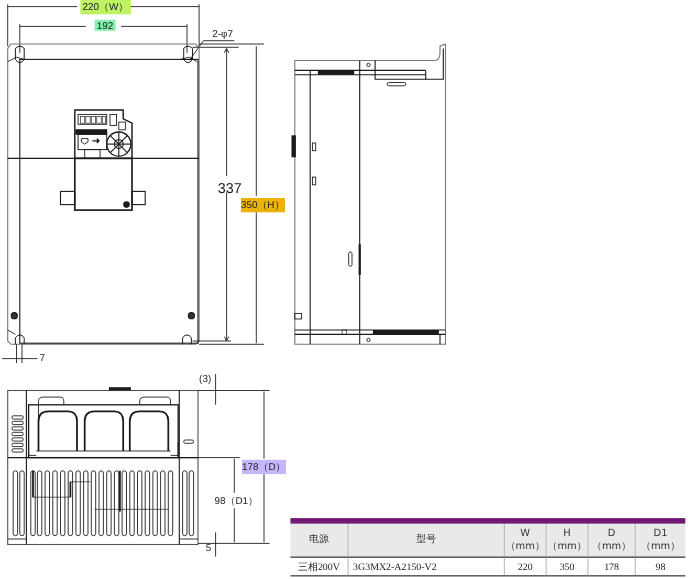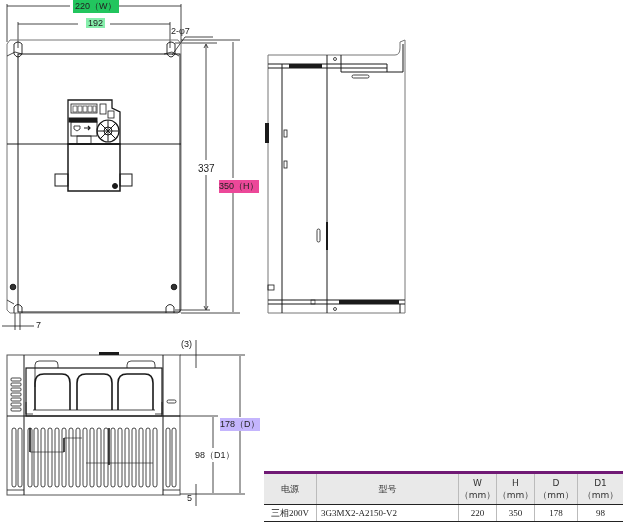--- a/index.html
+++ b/index.html
@@ -4,21 +4,21 @@
 <style>
   html, body { margin:0; padding:0; background:#ffffff; }
   body { width:625px; height:526px; position:relative; overflow:hidden;
          font-family:"Liberation Sans", "DejaVu Sans", sans-serif; color:#222; }
   svg { position:absolute; left:0; top:0; }
   .spec-table { position:absolute; left:264px; top:471px; width:354px;
                 border-collapse:collapse; font-size:9px; table-layout:fixed; }
   .spec-table th, .spec-table td { border-bottom:1px solid #222; padding:0; text-align:center;
                 border-left:1px solid #bbb; }
   .spec-table th:first-child, .spec-table td:first-child { border-left:none; }
-  .spec-table thead tr { border-top:3px solid #701a75; }
+  .spec-table thead tr { border-top:5px solid #701a75; }
   .spec-table th { background:#e9e9e9; font-weight:normal; height:30px; line-height:12px;
                    font-family:"DejaVu Sans", sans-serif; color:#333; }
   .spec-table td { height:16px; font-family:"Liberation Serif", "DejaVu Serif", serif; color:#222; }
   .spec-table td.model { text-align:left; padding-left:4px; }
   .col-psu { width:52px; } .col-model { width:141px; } .col-w { width:37px; }
   .col-h { width:37px; } .col-d { width:42px; } .col-d1 { width:45px;margin-left:20px; }
 </style>
 </head>
 <body>
 
@@ -196,25 +196,25 @@
       <line x1="196" y1="484" x2="196" y2="506" stroke-width="0.8"></line>
       <line x1="213" y1="417" x2="213" y2="448" stroke-width="0.8"></line>
       <line x1="213" y1="460" x2="213" y2="493" stroke-width="0.8"></line>
       <line x1="240" y1="356" x2="240" y2="417" stroke-width="0.8"></line>
       <line x1="240" y1="430" x2="240" y2="493" stroke-width="0.8"></line>
     </g>
   </g>
 </svg>
 
 <div>
-  <span style="position:absolute;left:73px;top:0px;font-size:9px;background:#22c55e;padding:0 2px;">220（W）</span>
+  <span style="position:absolute;left:73px;top:0px;font-size:9px;background:#bef264;padding:0 2px;">220（W）</span>
   <span style="position:absolute;left:86px;top:18px;font-size:9px;background:#86efac;padding:0 2px;">192</span>
-  <span style="position:absolute;left:171px;top:26px;font-size:9px;">2-φ7</span>
-  <span style="position:absolute;left:198px;top:163px;font-size:10px;">337</span>
-  <span style="position:absolute;left:219px;top:180px;font-size:9px;background:#ec4899;">350（H）</span>
+  <span style="position:absolute;left:193px;top:26px;font-size:9px;">2-φ7</span>
+  <span style="position:absolute;left:198px;top:163px;font-size:13px;">337</span>
+  <span style="position:absolute;left:219px;top:180px;font-size:9px;background:#eab308;">350（H）</span>
   <span style="position:absolute;left:36px;top:320px;font-size:9px;">7</span>
 </div>
 
 <div>
   <span style="position:absolute;left:181px;top:339px;font-size:9px;">(3)</span>
   <span style="position:absolute;left:220px;top:418px;font-size:9px;background:#c4b5fd;">178（D）</span>
   <span style="position:absolute;left:195px;top:449px;font-size:9px;background:#fff;">98（D1）</span>
   <span style="position:absolute;left:187px;top:493px;font-size:9px;">5</span>
 </div>
 

